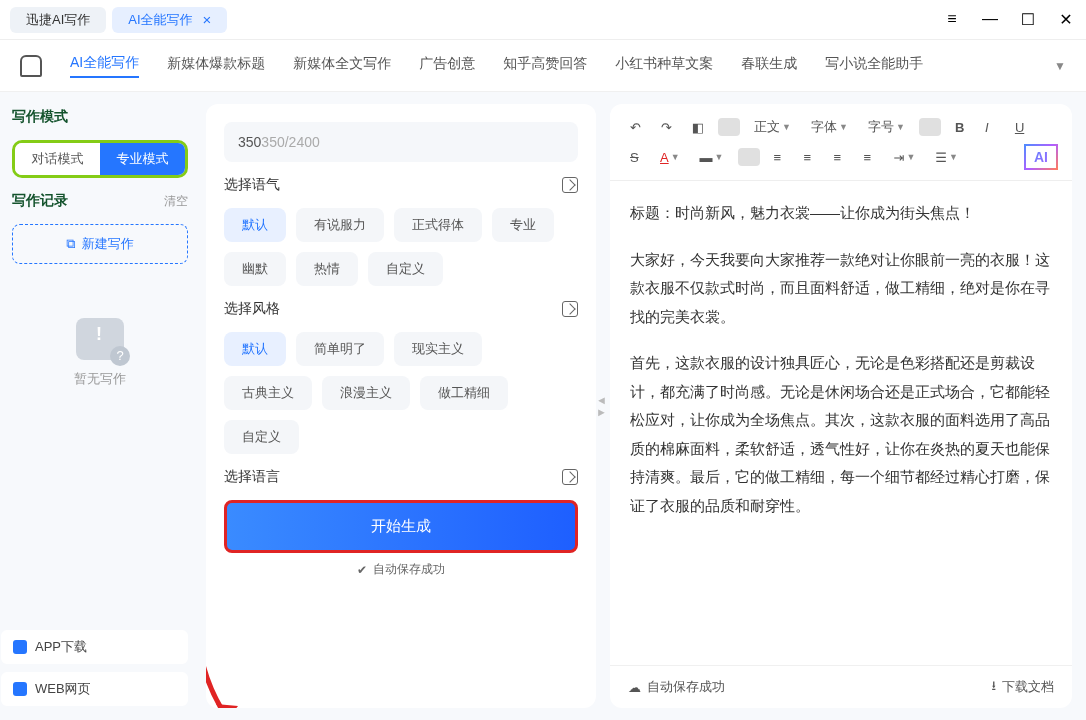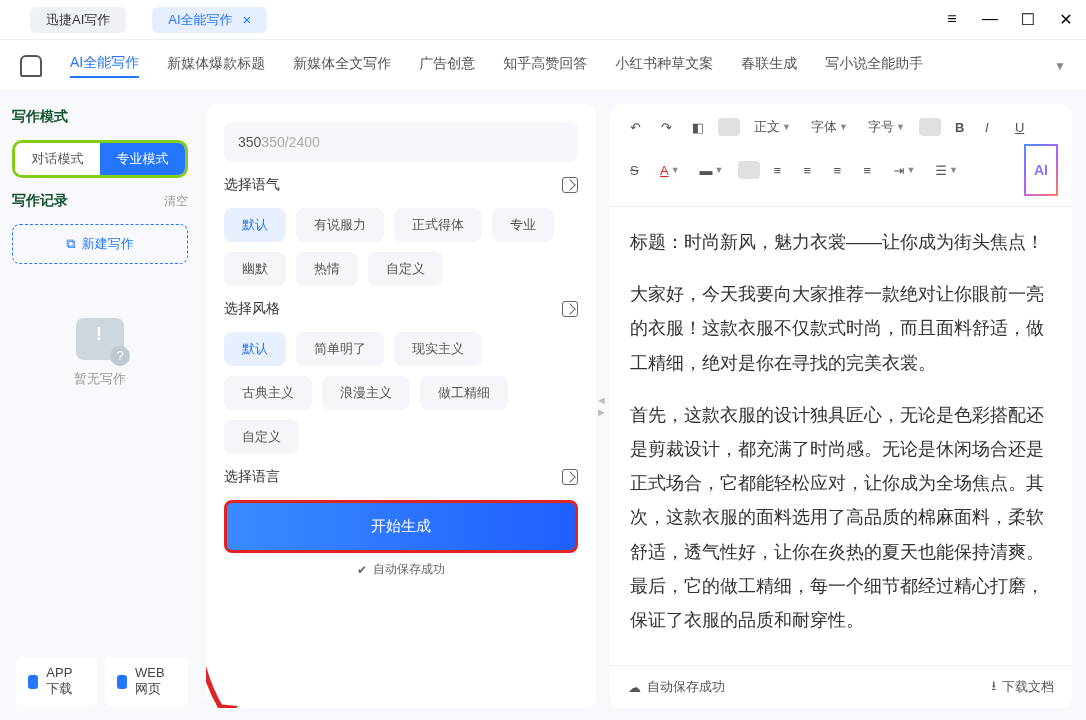--- a/index.html
+++ b/index.html
@@ -1,19 +1,19 @@
 <!DOCTYPE html>
 <html><head>
 <meta charset="utf-8">
 <style>
   * { box-sizing: border-box; margin: 0; padding: 0; font-family: "Microsoft YaHei", sans-serif; }
   body { background: #f5f7fa; width: 1086px; height: 720px; overflow: hidden; }
 
   .titlebar { height: 40px; background: #fff; display: flex; align-items: center; padding: 0 10px; border-bottom: 1px solid #eee; }
-  .title-tab { padding: 4px 16px; border-radius: 6px; margin-right: 6px; font-size: 13px; color: #333; background: #eef2f7; margin-left: 20px; }
+  .title-tab { padding: 4px 16px; border-radius: 6px; margin-right: 6px; font-size: 13px; color: #333; background: #eef2f7; }
   .title-tab.active { background: #e6efff; color: #2576ff; display: flex; align-items: center; gap: 10px; }
   .title-tab .close { color: #2576ff; font-size: 15px; }
   .title-spacer { flex: 1; }
   .win-btns { display: flex; gap: 18px; font-size: 16px; }
   .win-btn { width: 20px; text-align: center; cursor: pointer; }
 
   .navbar { height: 52px; background: #fff; display: flex; align-items: center; padding: 0 20px; gap: 28px; font-size: 14px; color: #555; border-bottom: 1px solid #f0f0f0; }
   .home-ic { width: 22px; height: 22px; border: 2px solid #555; border-radius: 6px 6px 2px 2px; position: relative; }
   .nav-item { cursor: pointer; padding-bottom: 4px; }
   .nav-item.active { color: #2576ff; border-bottom: 2px solid #2576ff; font-weight: 500; }
@@ -26,21 +26,21 @@
   .mode-toggle { display: flex; border: 3px solid #84cc16; border-radius: 10px; overflow: hidden; }
   .mode-btn { flex: 1; padding: 7px 0; text-align: center; font-size: 13px; background: #fff; color: #555; cursor: pointer; }
   .mode-btn.on { background: #2576ff; color: #fff; }
   .row-head { display: flex; justify-content: space-between; align-items: center; }
   .clear { font-size: 12px; color: #999; cursor: pointer; }
   .new-btn { border: 1.5px dashed #2576ff; color: #2576ff; border-radius: 8px; padding: 10px; text-align: center; font-size: 13px; cursor: pointer; display: flex; justify-content: center; align-items: center; gap: 6px; }
   .empty { text-align: center; color: #999; font-size: 13px; margin-top: 40px; }
   .empty-ic { width: 48px; height: 42px; background: #d0d6de; border-radius: 8px; margin: 0 auto 10px; position: relative; }
   .empty-ic::after { content: "!"; position: absolute; top: 6px; left: 20px; color: #fff; font-size: 18px; font-weight: bold; }
   .empty-ic .q { position: absolute; right: -6px; bottom: -6px; width: 20px; height: 20px; background: #bfc7d1; border-radius: 50%; color: #fff; font-size: 13px; line-height: 20px; text-align: center; }
-  .side-bottom { position: absolute; bottom: 14px; left: 16px; right: 12px; display: flex; flex-direction: row; gap: 8px; }
+  .side-bottom { position: absolute; bottom: 14px; left: 1px; right: 12px; display: flex; flex-direction: column; gap: 8px; }
   .side-link { background: #fff; border-radius: 6px; padding: 8px 12px; font-size: 13px; color: #444; display: flex; align-items: center; gap: 8px; cursor: pointer; }
   .side-link .ic { width: 14px; height: 14px; background: #2576ff; border-radius: 3px; }
 
   .panel { width: 390px; background: #fff; border-radius: 12px; margin: 12px 0 12px 6px; padding: 18px; display: flex; flex-direction: column; gap: 14px; position: relative; overflow: hidden; }
   .count-box { background: #f5f7fa; border-radius: 8px; padding: 12px 14px; display: flex; color: #555; font-size: 14px; }
   .count-max { color: #aaa; }
   .sec-head { display: flex; justify-content: space-between; align-items: center; font-size: 14px; color: #333; font-weight: 500; }
   .edit-ic { width: 16px; height: 16px; border: 1.5px solid #666; border-radius: 3px; position: relative; cursor: pointer; }
   .edit-ic::after { content: ""; position: absolute; width: 7px; height: 7px; border-top: 1.5px solid #666; border-right: 1.5px solid #666; top: 3px; left: 3px; transform: rotate(45deg); }
   .chips { display: flex; flex-wrap: wrap; gap: 10px; }
@@ -51,22 +51,22 @@
 
   .arrow { position: absolute; left: -18px; top: 450px; width: 60px; height: 180px; pointer-events: none; z-index: 5; }
 
   .drag { width: 14px; display: flex; flex-direction: column; justify-content: center; align-items: center; gap: 2px; color: #bbb; font-size: 11px; margin: 12px 0; }
 
   .editor { flex: 1; background: #fff; border-radius: 12px; margin: 12px 14px 12px 0; display: flex; flex-direction: column; }
   .toolbar { display: flex; flex-wrap: wrap; gap: 4px 8px; padding: 10px 14px; border-bottom: 1px solid #eee; align-items: center; font-size: 13px; color: #555; }
   .tb { padding: 4px 6px; border-radius: 4px; cursor: pointer; min-width: 22px; text-align: center; display: inline-flex; align-items: center; gap: 2px; }
   .tb.sep { width: 1px; height: 18px; background: #e0e0e0; padding: 0; }
   .tb .dd { font-size: 9px; color: #888; }
-  .ai-btn { margin-left: auto; width: 34px; height: 52px; border-radius: 8px; border: 2px solid; border-image: linear-gradient(135deg,#4f8bff,#b05fff,#ff7b5f) 1; display: flex; align-items: center; justify-content: center; font-weight: bold; font-size: 14px; background: linear-gradient(135deg,#4f8bff,#b05fff); -webkit-background-clip: text; color: transparent; }
-  .content { flex: 1; padding: 18px 20px; font-size: 18px; color: #333; line-height: 1.9; overflow-y: auto; }
+  .ai-btn { margin-left: auto; width: 34px; height: 26px; border-radius: 8px; border: 2px solid; border-image: linear-gradient(135deg,#4f8bff,#b05fff,#ff7b5f) 1; display: flex; align-items: center; justify-content: center; font-weight: bold; font-size: 14px; background: linear-gradient(135deg,#4f8bff,#b05fff); -webkit-background-clip: text; color: transparent; }
+  .content { flex: 1; padding: 18px 20px; font-size: 15px; color: #333; line-height: 1.9; overflow-y: auto; }
   .content p { margin-bottom: 18px; }
   .cursor { display: inline-block; width: 1px; height: 16px; background: #333; vertical-align: middle; animation: blink 1s steps(1) infinite; }
   @keyframes blink { 50% { opacity: 0; } }
 
   .editor-foot { display: flex; justify-content: space-between; padding: 10px 18px; font-size: 13px; color: #555; border-top: 1px solid #f0f0f0; }
   .foot-l, .foot-r { display: flex; align-items: center; gap: 6px; cursor: pointer; }
 </style>
 </head>
 <body>
 

